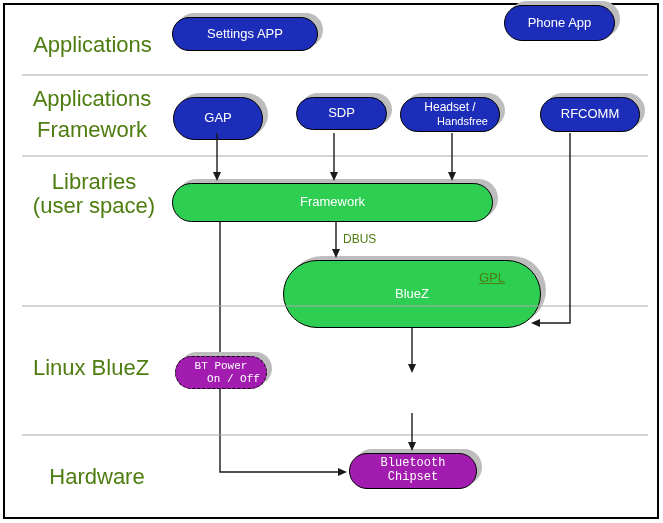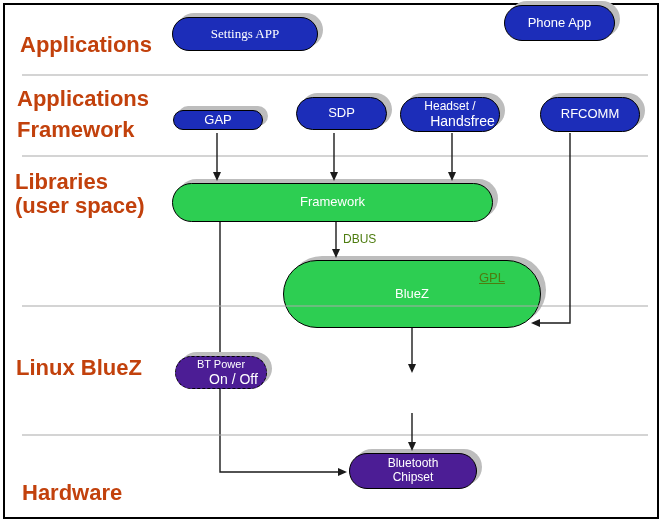--- a/index.html
+++ b/index.html
@@ -2,75 +2,75 @@
 <html><head>
 <meta charset="utf-8">
 <style>
   html,body{margin:0;padding:0;background:#fff;}
   .canvas{
     position:relative;width:663px;height:523px;background:#ffffff;
     font-family:"Liberation Sans", sans-serif;overflow:hidden;
   }
   .frame{position:absolute;left:3px;top:3px;right:4px;bottom:4px;border:2px solid #000;}
   .layer-label{
-    position:absolute;color:#c2410c;font-size:22px;line-height:26px;
-    text-align:left;white-space:pre-line;font-weight:bold;
+    position:absolute;color:#4d7c0f;font-size:22px;line-height:26px;
+    text-align:center;white-space:pre-line;
   }
   .ll-tight{line-height:31px;}
   .ll-med{line-height:24px;}
   svg.lines{position:absolute;left:0;top:0;pointer-events:none;}
   .under{z-index:1;}
   .pill{
     position:absolute;z-index:2;border:1.5px solid #000;border-radius:999px;
     color:#fff;display:flex;flex-direction:column;align-items:center;justify-content:center;
     text-align:center;font-size:13px;line-height:1.15;
     box-shadow:5px -4px 0 0 #bdbdbd;box-sizing:border-box;
   }
   .blue{background:#1c2db9;}
   .green{background:#2dce52;}
-  .red{background:#4c1d95;}
+  .red{background:#a21caf;font-family:Liberation Mono, monospace;}
   .dashed{border-style:dashed;}
-  .sub{font-size:14px;padding-left:25px;}
+  .sub{font-size:11px;padding-left:25px;}
   .t12{font-size:12px;}
   .t11{font-size:11px;}
   .over{z-index:3;}
   .float-note{position:absolute;z-index:3;color:#4d7c0f;}
   .gpl{left:479px;top:270px;font-size:13px;text-decoration:underline;}
   .dbus{left:343px;top:232px;font-size:12px;}
 </style>
 </head>
 <body>
 
 <div class="canvas">
   <div class="frame"></div>
 
   <div class="layer-label" style="left:20px;top:32px;width:145px;">Applications</div>
   <div class="layer-label ll-tight" style="left:17px;top:83px;width:150px;">Applications
 Framework</div>
   <div class="layer-label ll-med" style="left:15px;top:170px;width:158px;">Libraries
 (user space)</div>
   <div class="layer-label" style="left:16px;top:355px;width:150px;">Linux BlueZ</div>
-  <div class="layer-label" style="left:22px;top:464px;width:150px;margin-top:16px;">Hardware</div>
+  <div class="layer-label" style="left:22px;top:464px;width:150px;">Hardware</div>
 
   <svg class="lines under" width="663" height="523">
     <defs>
       <marker id="ah2" markerWidth="9" markerHeight="8" refX="7" refY="4" orient="auto" markerUnits="userSpaceOnUse">
         <path d="M0,0 L9,4 L0,8 z" fill="#1a1a1a"></path>
       </marker>
     </defs>
     <path d="M220,222 L220,472 L345,472" fill="none" stroke="#1a1a1a" stroke-width="1.4" marker-end="url(#ah2)"></path>
   </svg>
 
-  <div class="pill blue" style="left:172px;top:17px;width:146px;height:34px;font-family:Liberation Serif, serif;">
+  <div class="pill blue" style="left:172px;top:17px;width:146px;height:34px;">
     <span>Settings APP</span>
   </div>
   <div class="pill blue" style="left:504px;top:5px;width:111px;height:36px;align-items:center;">
     <span>Phone App</span>
   </div>
-  <div class="pill blue" style="left:173px;top:110px;width:90px;height:20px;">
+  <div class="pill blue" style="left:173px;top:97px;width:90px;height:43px;">
     <span>GAP</span>
   </div>
   <div class="pill blue" style="left:296px;top:97px;width:91px;height:33px;">
     <span>SDP</span>
   </div>
   <div class="pill blue" style="left:400px;top:97px;width:100px;height:35px;">
     <span class="t12">Headset /</span>
     <span class="sub">Handsfree</span>
   </div>
   <div class="pill blue" style="left:540px;top:97px;width:100px;height:35px;">

